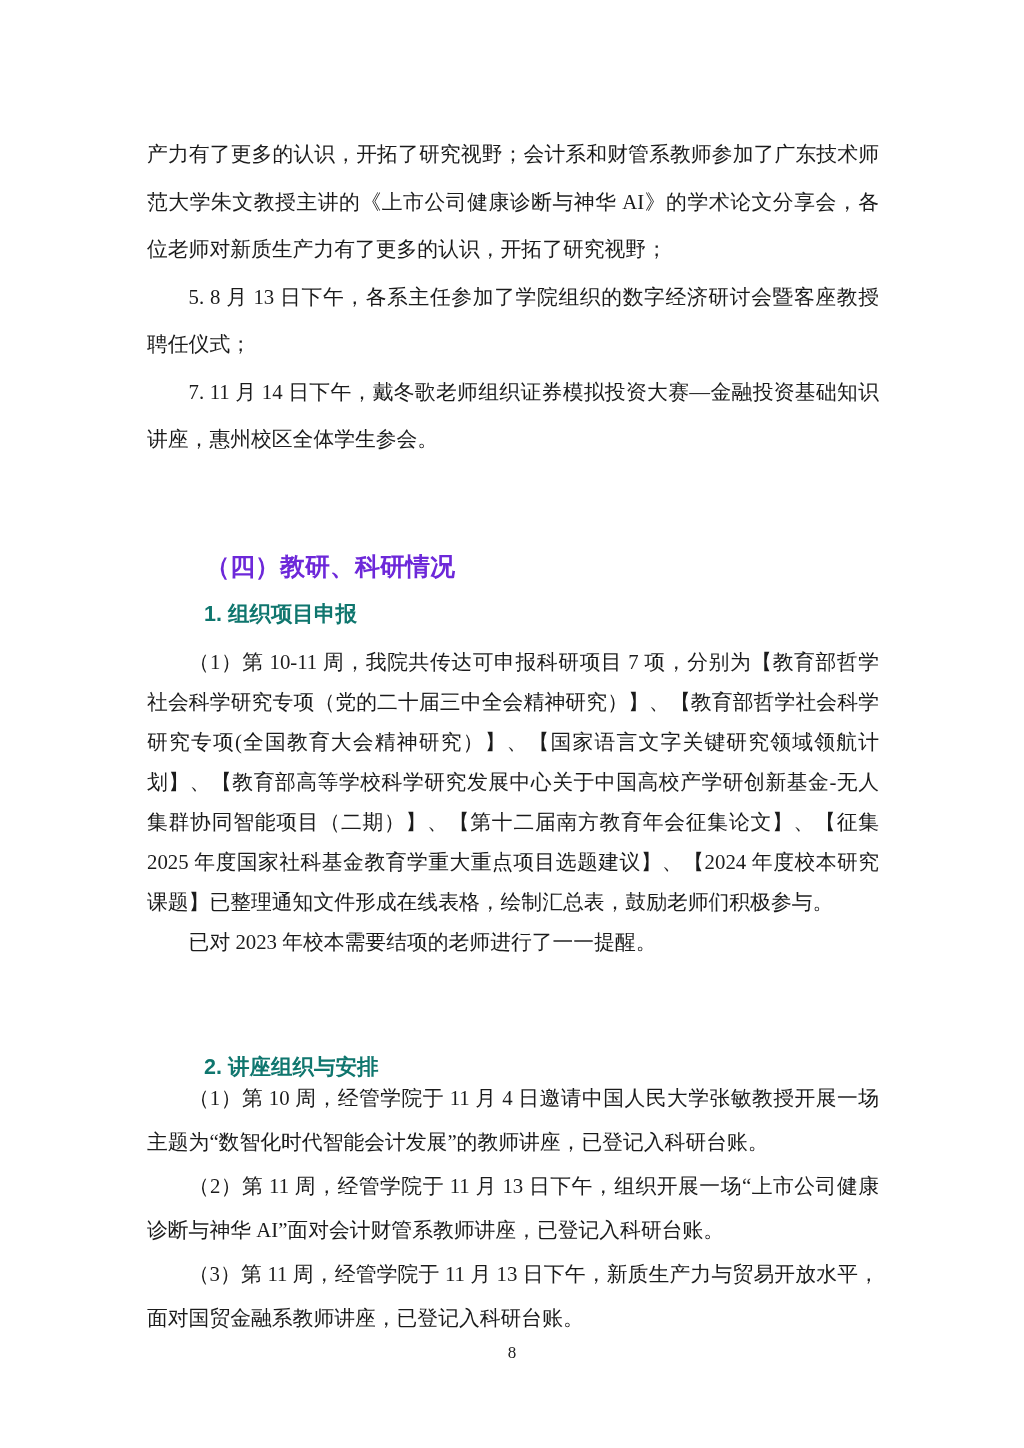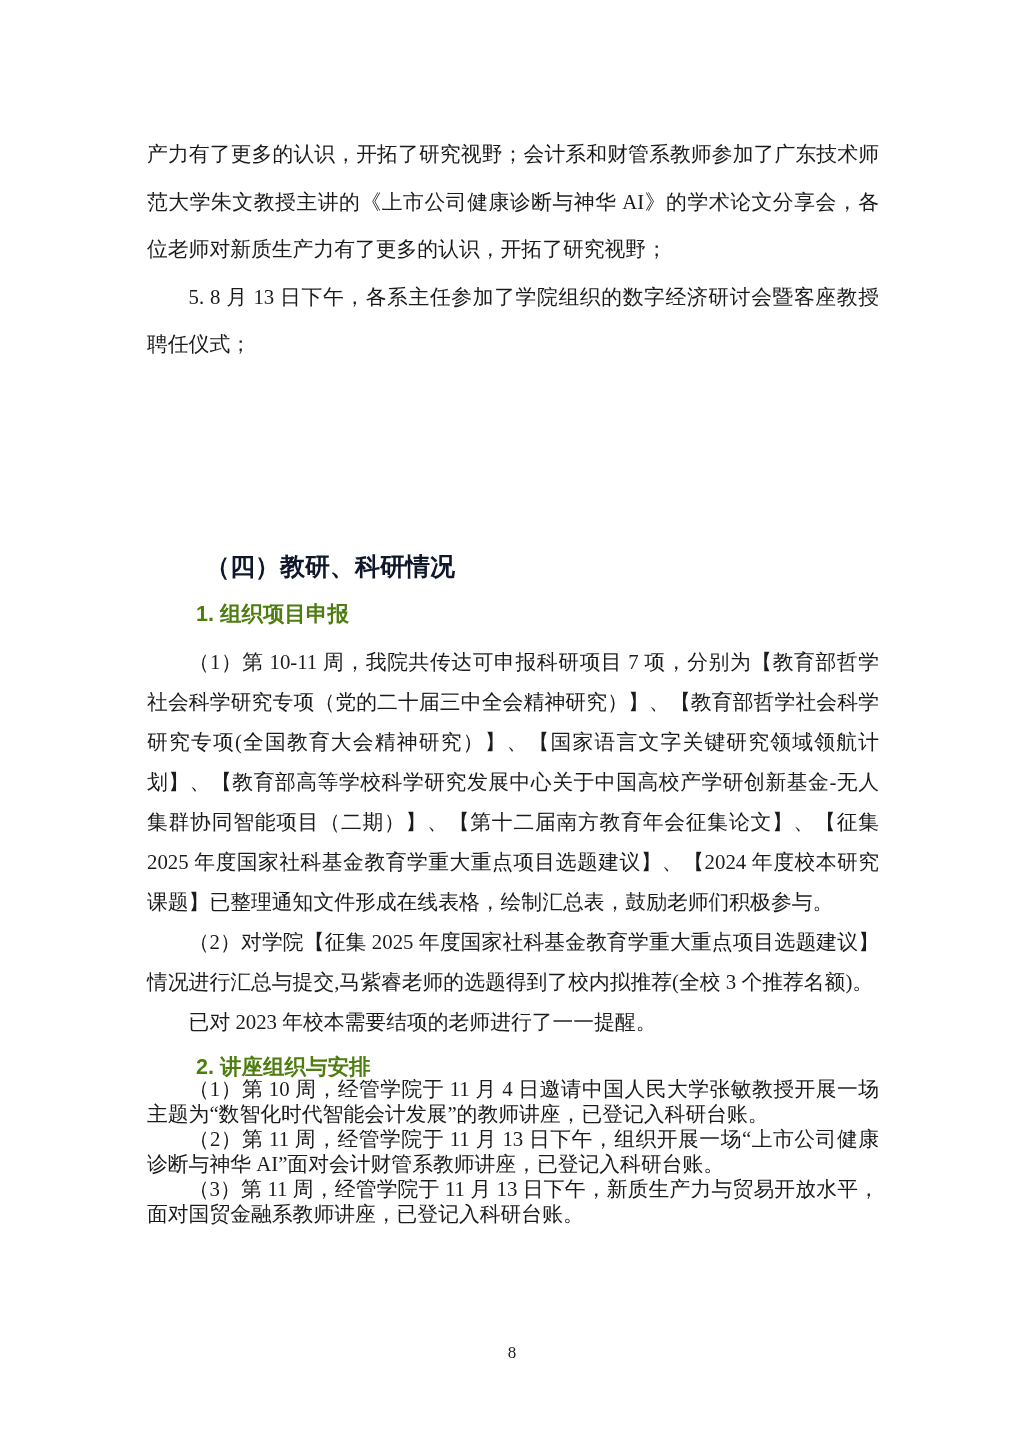--- a/index.html
+++ b/index.html
@@ -23,40 +23,40 @@
     font-size: 20.8px;
     text-align: justify;
     text-justify: inter-character;
     letter-spacing: 0;
   }
   .block p { margin: 0; padding: 0; }
   .indent { text-indent: 2em; }
 
   #blockA { top: 130px; line-height: 47.5px; }
   #blockB1 { top: 642px; line-height: 40px; }
-  #blockB2 { top: 1076px; line-height: 25px; }
+  #blockB2 { top: 1076px; line-height: 44px; }
 
   .sec-heading {
     position: absolute;
     left: 205px;
     top: 551px;
     font-family: "Liberation Sans", "DejaVu Sans", sans-serif;
     font-weight: 700;
     font-size: 25px;
     line-height: 30px;
-    color: #0f172a;
+    color: #6d28d9;
   }
   .sub-heading {
     position: absolute;
-    left: 196px;
+    left: 204px;
     font-family: "Liberation Sans", "DejaVu Sans", sans-serif;
     font-weight: 700;
     font-size: 21.5px;
     line-height: 26px;
-    color: #4d7c0f;
+    color: #0f766e;
   }
   #sub1 { top: 601px; }
   #sub2 { top: 1042px; margin-top: 12px; }
 
   .page-number {
     position: absolute;
     top: 1343px;
     left: 0;
     width: 1024px;
     text-align: center;
@@ -65,29 +65,29 @@
   }
 </style>
 </head>
 <body>
 
 <div class="page">
 
   <div class="block" id="blockA">
     <p>产力有了更多的认识，开拓了研究视野；会计系和财管系教师参加了广东技术师范大学朱文教授主讲的《上市公司健康诊断与神华 AI》的学术论文分享会，各位老师对新质生产力有了更多的认识，开拓了研究视野；</p>
     <p class="indent">5. 8 月 13 日下午，各系主任参加了学院组织的数字经济研讨会暨客座教授聘任仪式；</p>
+    <p class="indent">7. 11 月 14 日下午，戴冬歌老师组织证券模拟投资大赛—金融投资基础知识讲座，惠州校区全体学生参会。</p>
   </div>
 
   <div class="sec-heading">（四）教研、科研情况</div>
 
   <div class="sub-heading" id="sub1">1. 组织项目申报</div>
 
   <div class="block" id="blockB1">
     <p class="indent">（1）第 10-11 周，我院共传达可申报科研项目 7 项，分别为【教育部哲学社会科学研究专项（党的二十届三中全会精神研究）】、【教育部哲学社会科学研究专项(全国教育大会精神研究）】、【国家语言文字关键研究领域领航计划】、【教育部高等学校科学研究发展中心关于中国高校产学研创新基金-无人集群协同智能项目（二期）】、【第十二届南方教育年会征集论文】、【征集 2025 年度国家社科基金教育学重大重点项目选题建议】、【2024 年度校本研究课题】已整理通知文件形成在线表格，绘制汇总表，鼓励老师们积极参与。</p>
-    <p class="indent">（2）对学院【征集 2025 年度国家社科基金教育学重大重点项目选题建议】情况进行汇总与提交,马紫睿老师的选题得到了校内拟推荐(全校 3 个推荐名额)。</p>
     <p class="indent">已对 2023 年校本需要结项的老师进行了一一提醒。</p>
   </div>
 
   <div class="sub-heading" id="sub2">2. 讲座组织与安排</div>
 
   <div class="block" id="blockB2">
     <p class="indent">（1）第 10 周，经管学院于 11 月 4 日邀请中国人民大学张敏教授开展一场主题为“数智化时代智能会计发展”的教师讲座，已登记入科研台账。</p>
     <p class="indent">（2）第 11 周，经管学院于 11 月 13 日下午，组织开展一场“上市公司健康诊断与神华 AI”面对会计财管系教师讲座，已登记入科研台账。</p>
     <p class="indent">（3）第 11 周，经管学院于 11 月 13 日下午，新质生产力与贸易开放水平，面对国贸金融系教师讲座，已登记入科研台账。</p>
   </div>

